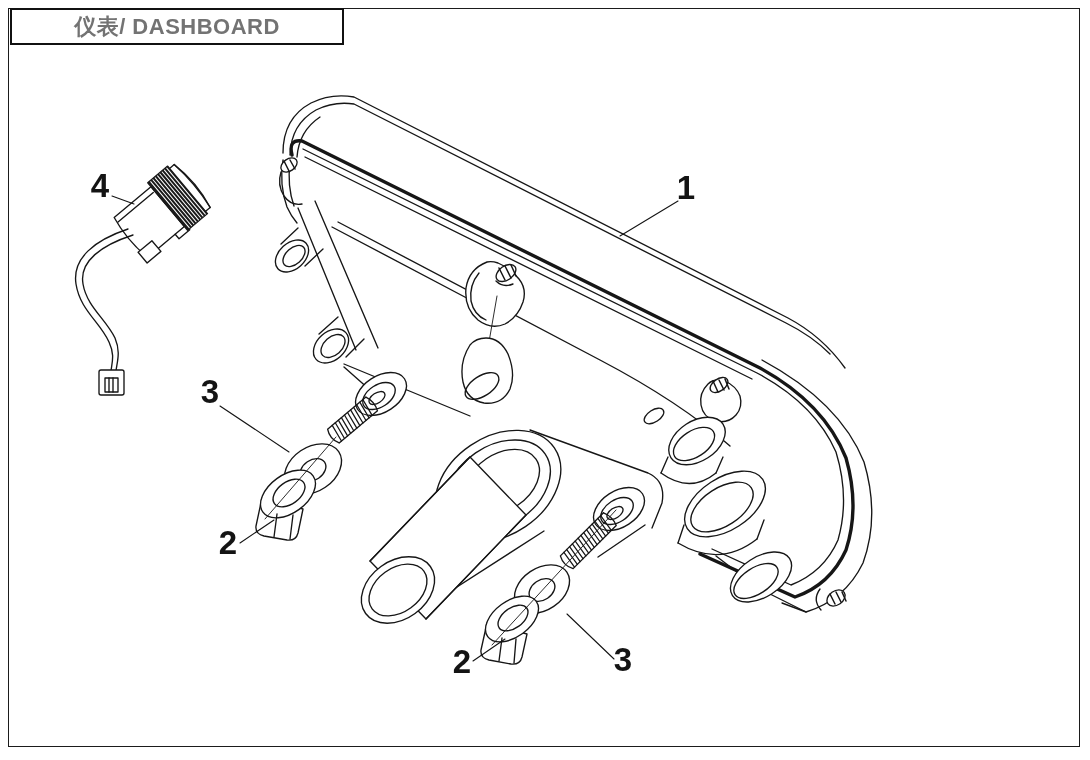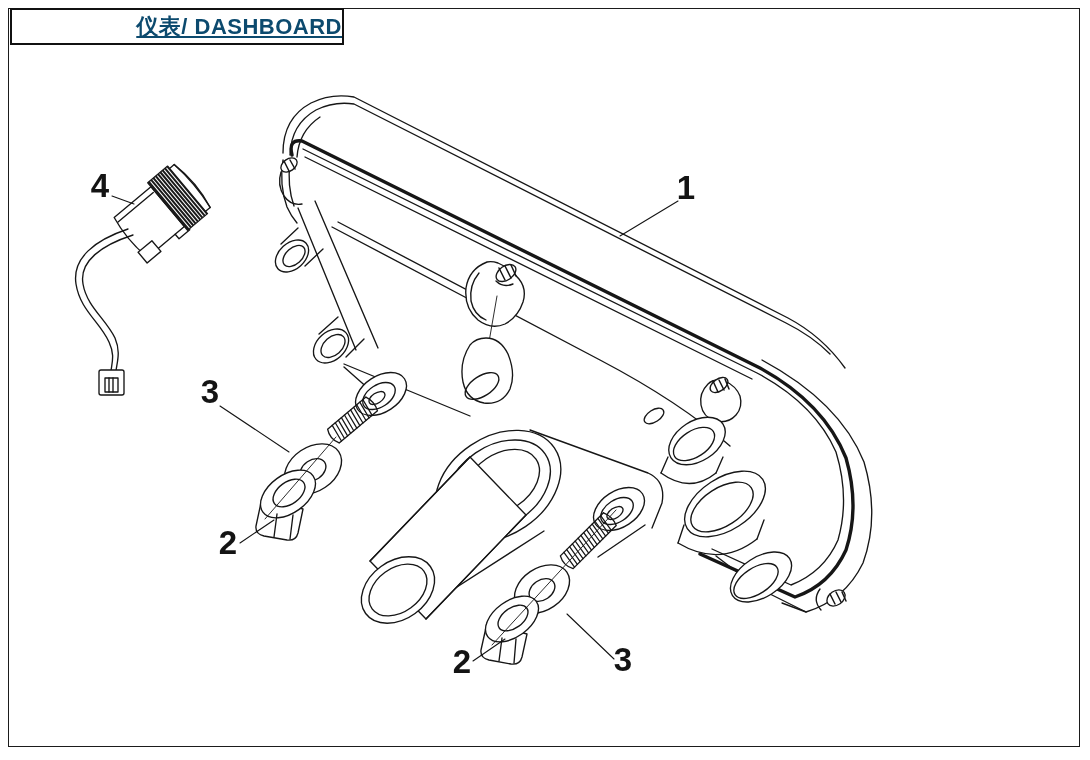--- a/index.html
+++ b/index.html
@@ -7,24 +7,23 @@
     position:relative; width:1090px; height:760px; background:#ffffff;
     font-family:"Liberation Sans", sans-serif; overflow:hidden;
   }
   .outer-border {
     position:absolute; left:8px; top:8px; width:1072px; height:739px;
     border:1.5px solid #1b1b1b; box-sizing:border-box;
   }
   .title-box {
     position:absolute; left:10px; top:8px; width:334px; height:37px;
     border:2px solid #111; box-sizing:border-box; background:#fff;
-    display:flex; align-items:center; justify-content:flex-end;
-    font-size:22px; font-weight:bold; color:#0c4a6e; letter-spacing:0.5px;
+    display:flex; align-items:center; justify-content:center;
+    font-size:22px; font-weight:bold; color:#737373; letter-spacing:0.5px;
     z-index:3;
-    text-decoration:underline;
   }
   svg.diagram { position:absolute; left:0; top:0; z-index:2; }
   svg.diagram path, svg.diagram ellipse, svg.diagram rect, svg.diagram line {
     stroke:#161616; fill:none; stroke-width:1.35;
     stroke-linecap:round; stroke-linejoin:round;
   }
   svg.diagram .fw { fill:#ffffff; }
   svg.diagram .thick { stroke-width:3.4; }
   svg.diagram .thin { stroke-width:0.9; }
   svg.diagram .threads { stroke-width:1.25; }

